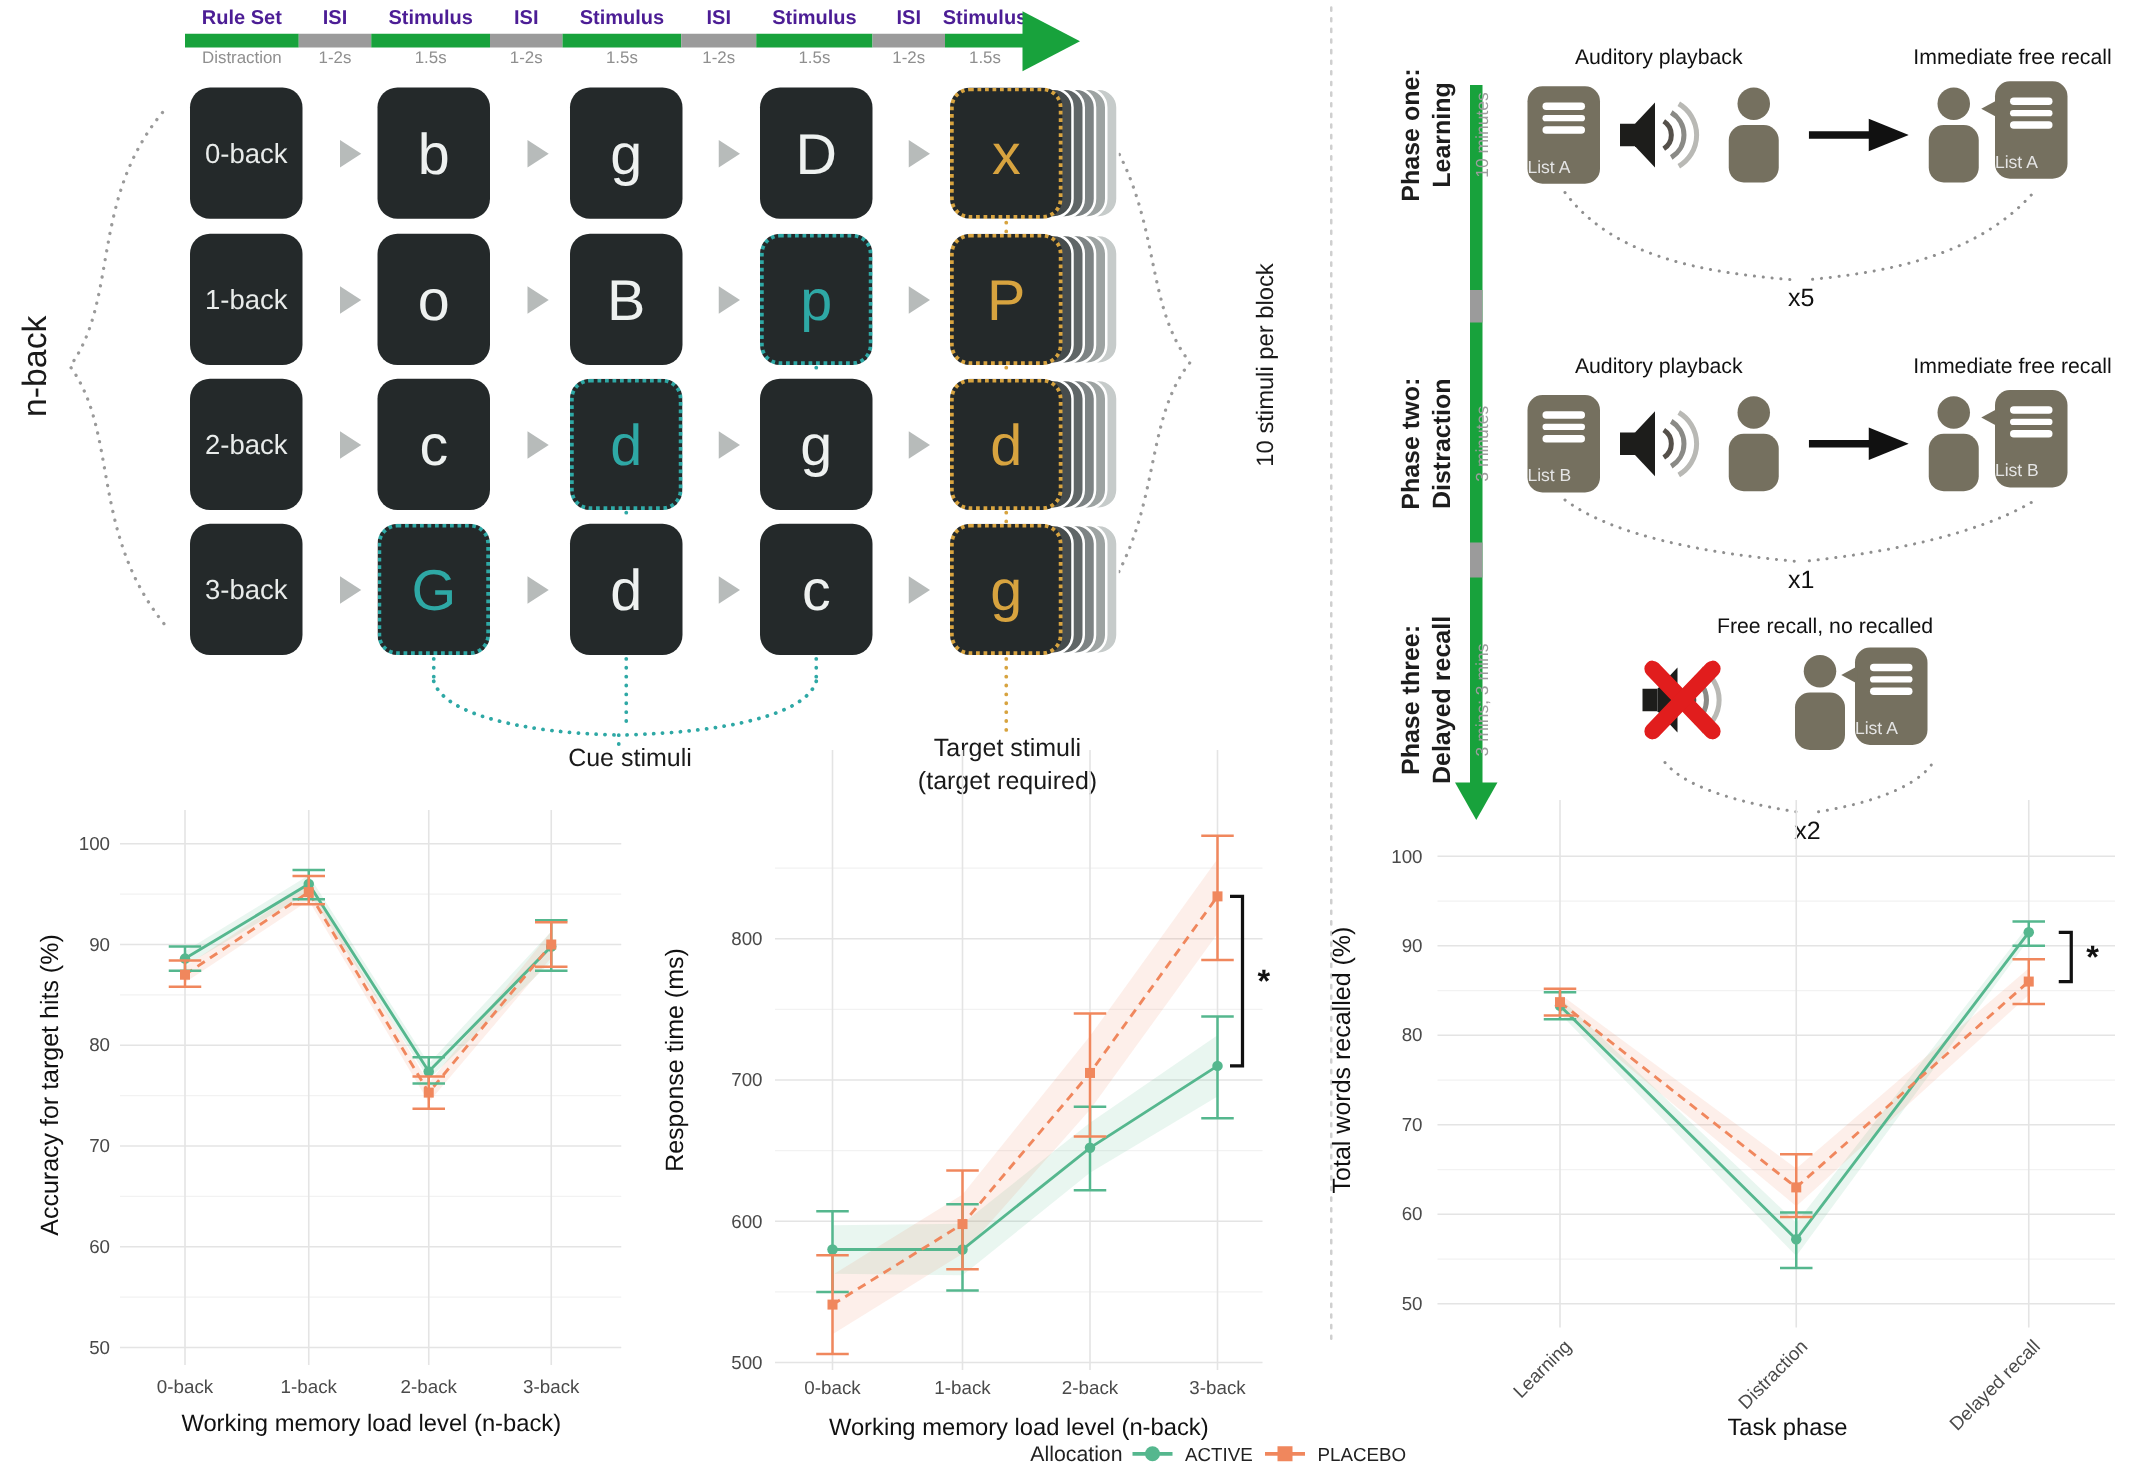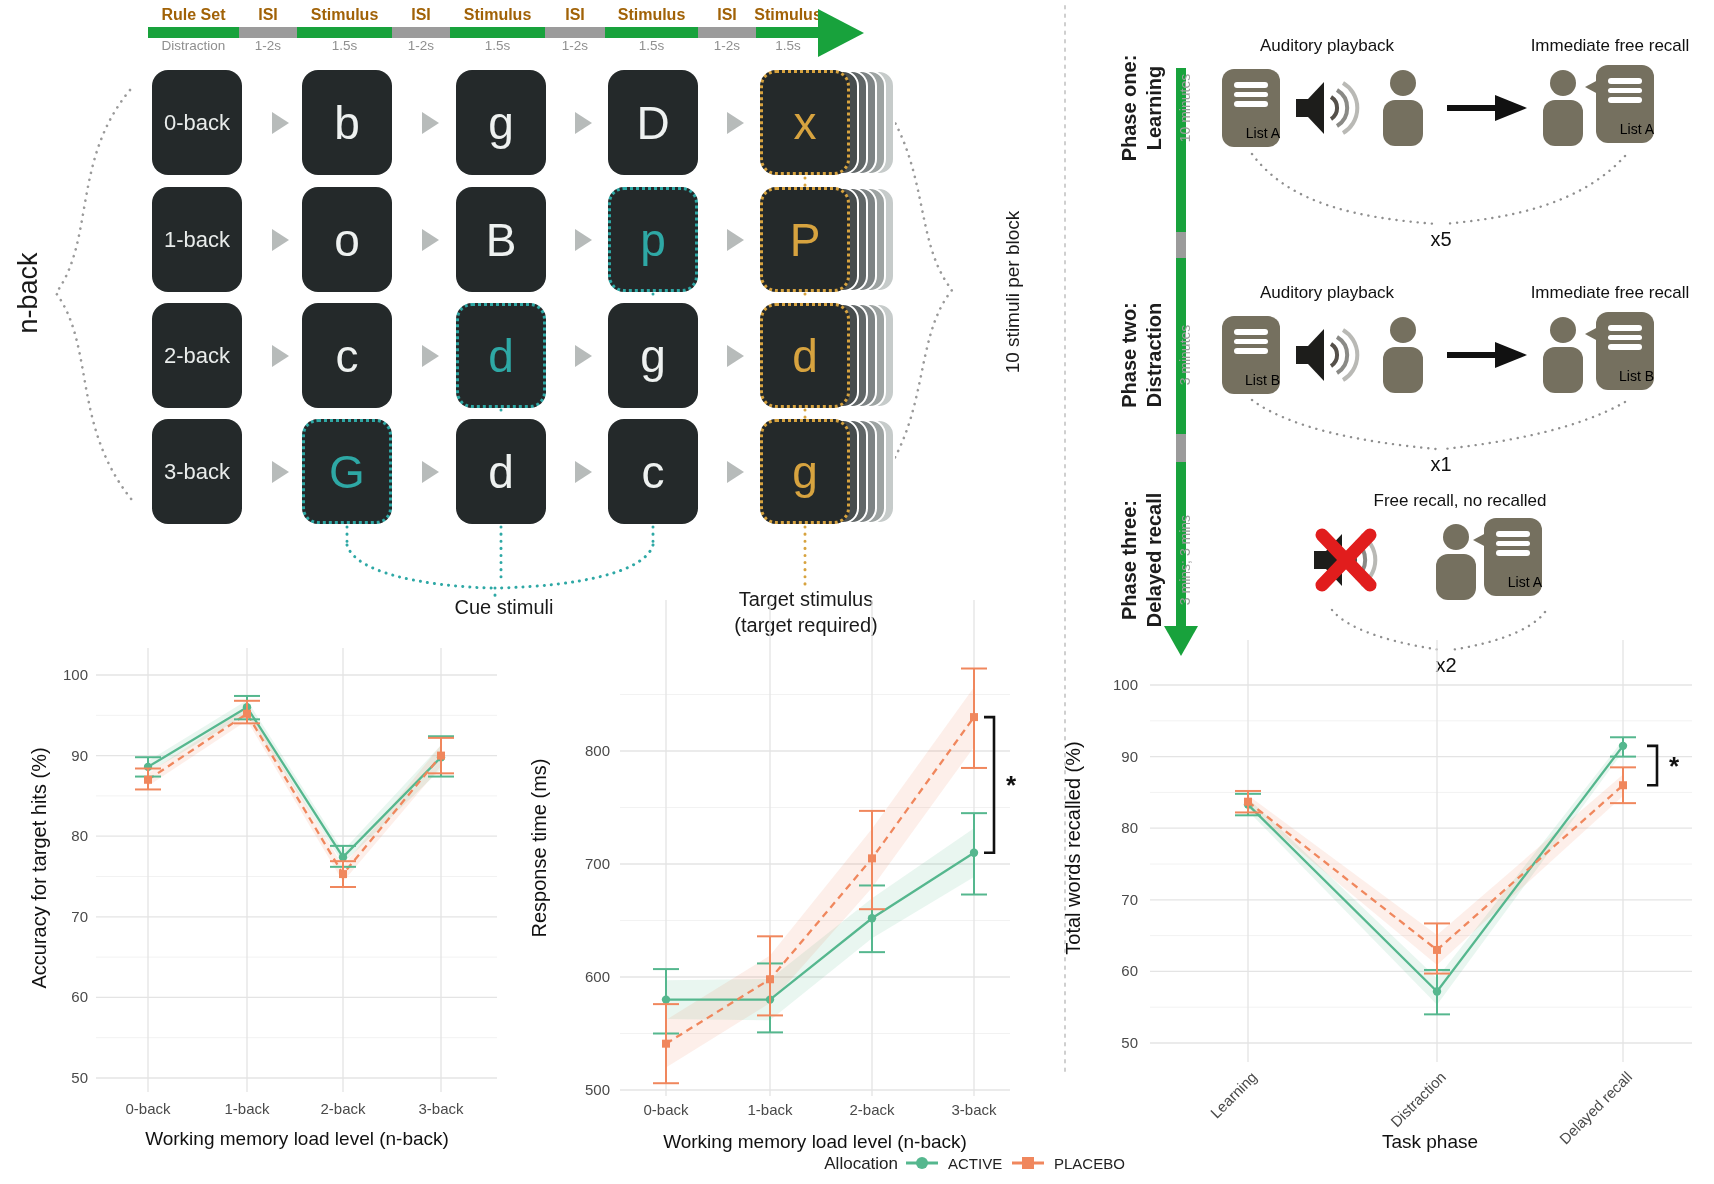--- a/index.html
+++ b/index.html
@@ -1,20 +1,20 @@
 <!DOCTYPE html>
 <html><head>
 <meta charset="utf-8">
 <style>
   html,body{margin:0;padding:0;background:#fff;font-family:"Liberation Sans",sans-serif;}
   #canvas{position:relative;width:1714px;height:1184px;overflow:hidden;background:#fff;}
   .abs{position:absolute;}
   svg.layer{position:absolute;left:0;top:0;pointer-events:none;}
   
-  .tl-label{position:absolute;top:6px;font-size:16px;font-weight:bold;color:#a16207;text-align:center;}
+  .tl-label{position:absolute;top:6px;font-size:16px;font-weight:bold;color:#4c1d95;text-align:center;}
   .tl-dur{position:absolute;top:38px;font-size:13.5px;color:#8f8f8f;text-align:center;}
   .tl-seg{position:absolute;top:27px;height:11px;}
   .tl-head{position:absolute;top:9px;width:0;height:0;border-left:46px solid #18a23c;border-top:24px solid transparent;border-bottom:24px solid transparent;}
   
   .box{position:absolute;width:90px;height:105px;background:#24292a;border-radius:16px;display:flex;align-items:center;justify-content:center;box-sizing:border-box;}
   .box .ch{font-size:46px;color:#eef1f0;}
   .box.rowlab .ch{font-size:22px;color:#e9eceb;}
   .box.cue{border:3px dotted #2ea8a5;}
   .box.cue .ch{color:#2ea8a5;}
   .box.target{border:3px dotted #d7a33f;}
@@ -27,21 +27,21 @@
   #cue-label{left:414px;top:596px;width:180px;font-size:20px;color:#1a1a1a;text-align:center;}
   #target-label1{left:706px;top:588px;width:200px;font-size:20px;color:#1a1a1a;text-align:center;}
   #target-label2{left:706px;top:614px;width:200px;font-size:20px;color:#1a1a1a;text-align:center;}
   
   .ph-title{position:absolute;width:240px;height:52px;transform:rotate(-90deg);text-align:center;font-size:20px;font-weight:600;color:#1d1d1d;line-height:25px;}
   .ph-dur{position:absolute;width:180px;height:18px;transform:rotate(-90deg);text-align:center;font-size:14px;color:#9d9d9d;}
   .ph-head{position:absolute;font-size:17px;color:#111;text-align:center;width:240px;}
   .ph-rep{position:absolute;font-size:20px;color:#111;text-align:center;width:80px;}
   .icard{position:absolute;width:58px;height:78px;background:#75705f;border-radius:12px;padding-top:9px;box-sizing:border-box;}
   .icard .bar{width:34px;height:5.5px;border-radius:3px;background:#fff;margin:4px auto 0 auto;}
-  .icard .icard-label{position:absolute;bottom:6px;left:0;width:100%;text-align:right;color:#000000;font-size:14px;}
+  .icard .icard-label{position:absolute;bottom:6px;left:0;width:100%;text-align:left;color:#e5e5e5;font-size:14px;}
   .icard .tail{position:absolute;left:-11px;top:15px;width:0;height:0;border-top:7px solid transparent;border-bottom:7px solid transparent;border-right:13px solid #75705f;}
   .person{position:absolute;width:40px;height:76px;}
   .person .head{position:absolute;left:7px;top:0;width:26px;height:26px;border-radius:50%;background:#75705f;}
   .person .body{position:absolute;left:0;top:30px;width:40px;height:46px;border-radius:12px;background:#75705f;}
   #greenbar{left:1176px;top:68px;width:10px;height:559px;background:#18a23c;}
   .graybreak{position:absolute;left:1176px;width:10px;background:#9b9b9b;}
   #greenhead{left:1164px;top:626px;width:0;height:0;border-top:30px solid #18a23c;border-left:17px solid transparent;border-right:17px solid transparent;}
 </style>
 </head>
 <body>
@@ -210,21 +210,21 @@
       <div class="stack" style="left:787px;top:419px;background:#7d8384;z-index:3"></div>
       <div class="stack" style="left:778px;top:419px;background:#606667;z-index:4"></div>
       <div class="stack" style="left:769px;top:419px;background:#464c4d;z-index:5"></div>
       <div class="box target" style="left:760px;top:419px;z-index:6">
         <div class="ch" style="">g</div>
       </div>
     </div>
   <div class="abs rot" id="nback-label">n-back</div>
   <div class="abs rot" id="perblock-label">10 stimuli per block</div>
   <div class="abs" id="cue-label">Cue stimuli</div>
-  <div class="abs" id="target-label1">Target stimulus</div>
+  <div class="abs" id="target-label1">Target stimuli</div>
   <div class="abs" id="target-label2">(target required)</div>
 
   <div class="abs" id="greenbar"></div>
   <div class="graybreak" style="top:232px;height:26px;"></div>
   <div class="graybreak" style="top:434px;height:28px;"></div>
   <div class="abs" id="greenhead"></div>
   <div id="phases">
       <div class="ph-title" style="left:1023px;top:82px">
         <div style="">Phase one:</div>
         <div style="">Learning</div>

